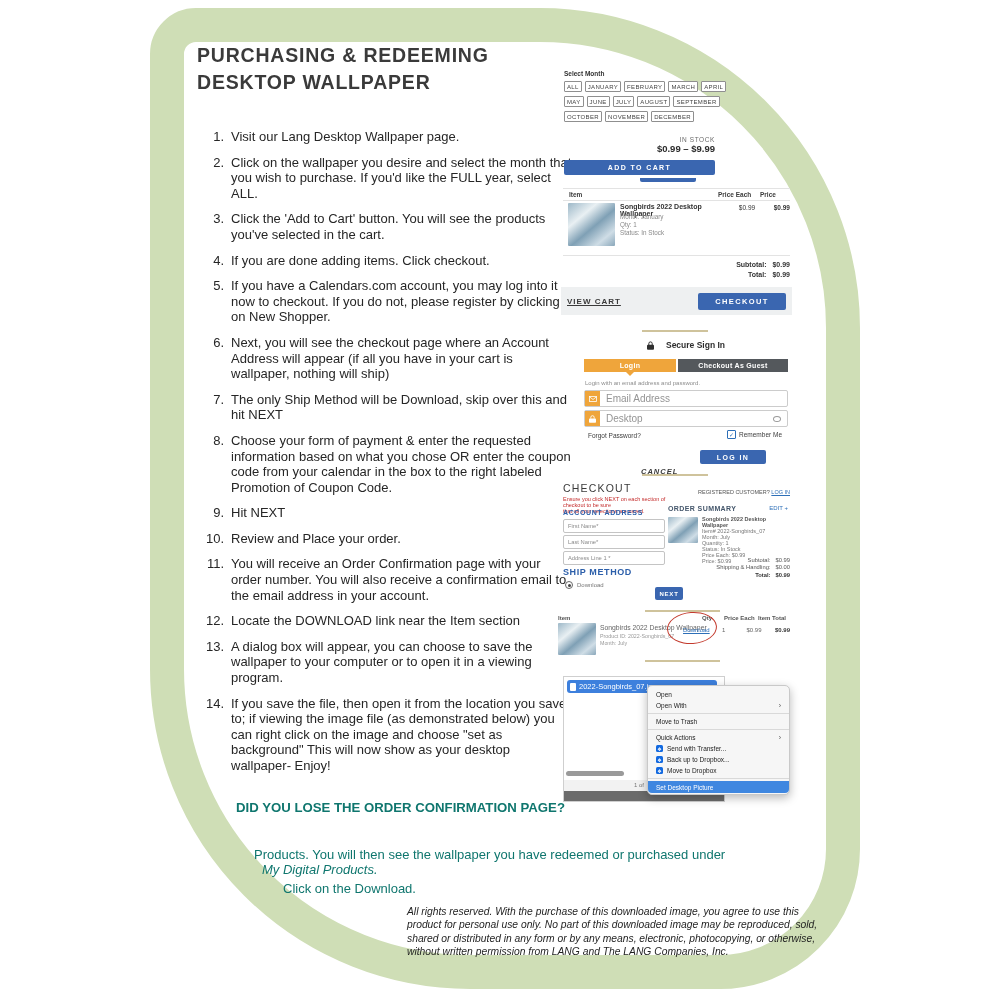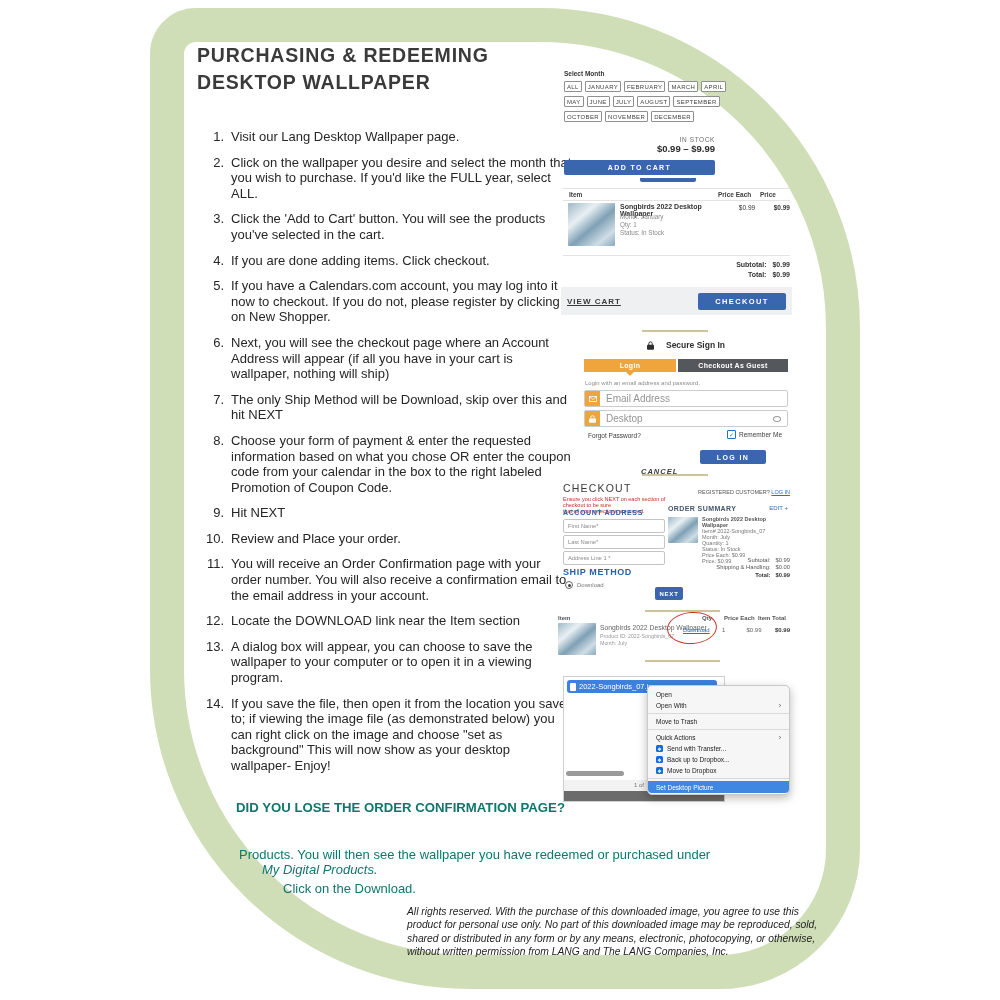--- a/index.html
+++ b/index.html
@@ -16,21 +16,21 @@
          line-height:27px;font-weight:600;}
   #steps{left:200px;top:129px;width:372px;}
   .step{display:flex;gap:7px;margin-bottom:10px;font-size:13px;line-height:15.6px;color:#262626;}
   .step .n{width:24px;text-align:right;flex:0 0 24px;}
   .step .t{flex:1;}
 
   #lost{left:0;top:800px;width:760px;font-size:13px;color:#0f766e;margin-left:23px;}
   #lost .h{position:absolute;left:213px;top:0;font-weight:bold;font-size:13.2px;}
   #lost .l1{position:absolute;left:212px;top:17px;}
   #lost .l2{position:absolute;left:223px;top:32px;}
-  #lost .l3{position:absolute;left:216px;top:47px;}
+  #lost .l3{position:absolute;left:231px;top:47px;}
   #lost .l4{position:absolute;left:239px;top:62px;font-style:italic;}
   #lost .cta{position:absolute;left:260px;top:81px;}
 
   #footnote{left:407px;top:905px;width:414px;font-size:10.3px;font-style:italic;
             line-height:13.4px;color:#1e1e1e;}
 
   
   #selmonth{left:564px;top:70px;width:151px;}
   #selmonth .lbl{font-size:6.5px;font-weight:bold;color:#333;margin-bottom:4px;}
   .mrow{display:flex;gap:3px;margin-bottom:4px;}

